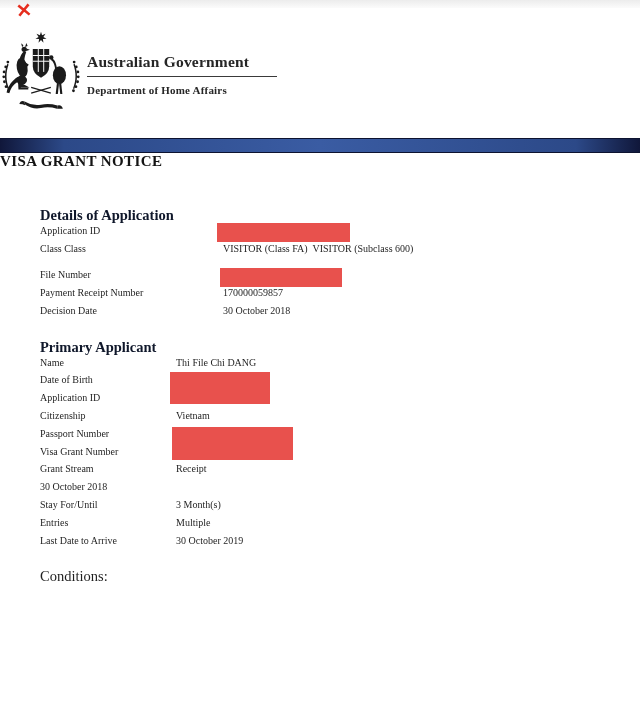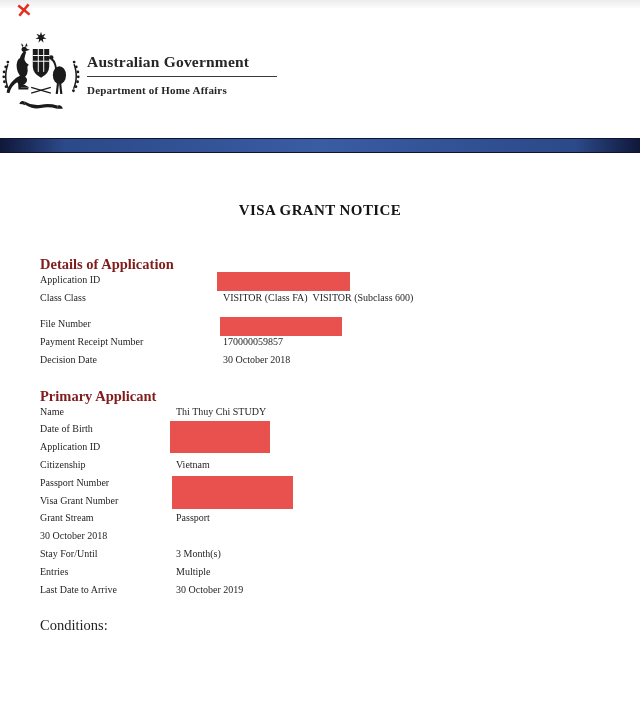--- a/index.html
+++ b/index.html
@@ -32,27 +32,25 @@
   .gov-dept { font-weight:bold; font-size:11px; color:#262626; letter-spacing:0.2px; }
   
   .navy-bar {
     margin-top:16px; height:15px; width:100%;
     background:linear-gradient(90deg,#10173a 0%, #2c4988 10%, #3a5ca3 50%, #2c4988 90%, #10173a 100%);
     border-top:1px solid #0d1330;
     border-bottom:1px solid #0d1330;
   }
   
   .doc-title {
-    margin-top:49px;
-    text-align:center;
     font-weight:bold; font-size:15px; letter-spacing:0.4px;
     color:#141414;
   }
   .content { padding:0 40px; margin-top:37px; }
-  .section-heading { font-weight:bold; font-size:14.5px; line-height:17.8px; color:#7f1d1d; }
+  .section-heading { font-weight:bold; font-size:14.5px; line-height:17.8px; color:#0f172a; }
   .plain-heading { font-weight:normal; font-size:14.5px; line-height:17.8px; }
   .row { display:flex; height:17.8px; font-size:10px; position:relative; }
   .row .label { flex:0 0 auto; }
   .details .label { width:183px; }
   .applicant .label { width:136px; }
   .row .value { white-space:pre; }
   .gap-sm { height:9px; }
   .gap-md { height:16px; }
   .redaction {
     background:#e8514d;
@@ -183,21 +181,21 @@
       </div>
     </div>
 
     <div class="gap-md"></div>
 
     <div class="applicant">
       <div class="section-heading">Primary Applicant</div>
 
       <div class="row">
         <span class="label">Name</span>
-        <span class="value">Thi Thuy Chi STUDY</span>
+        <span class="value">Thi File Chi DANG</span>
       </div>
       <div class="row">
         <span class="label">Date of Birth</span>
         <span class="redaction r-dob"></span>
       </div>
       <div class="row">
         <span class="label">Application ID</span>
       </div>
       <div class="row">
         <span class="label">Citizenship</span>
@@ -205,21 +203,21 @@
       </div>
       <div class="row">
         <span class="label">Passport Number</span>
         <span class="redaction r-pass"></span>
       </div>
       <div class="row">
         <span class="label">Visa Grant Number</span>
       </div>
       <div class="row">
         <span class="label">Grant Stream</span>
-        <span class="value">Passport</span>
+        <span class="value">Receipt</span>
       </div>
       <div class="row">
         <span class="value">30 October 2018</span>
       </div>
       <div class="row">
         <span class="label">Stay For/Until</span>
         <span class="value">3 Month(s)</span>
       </div>
       <div class="row">
         <span class="label">Entries</span>

